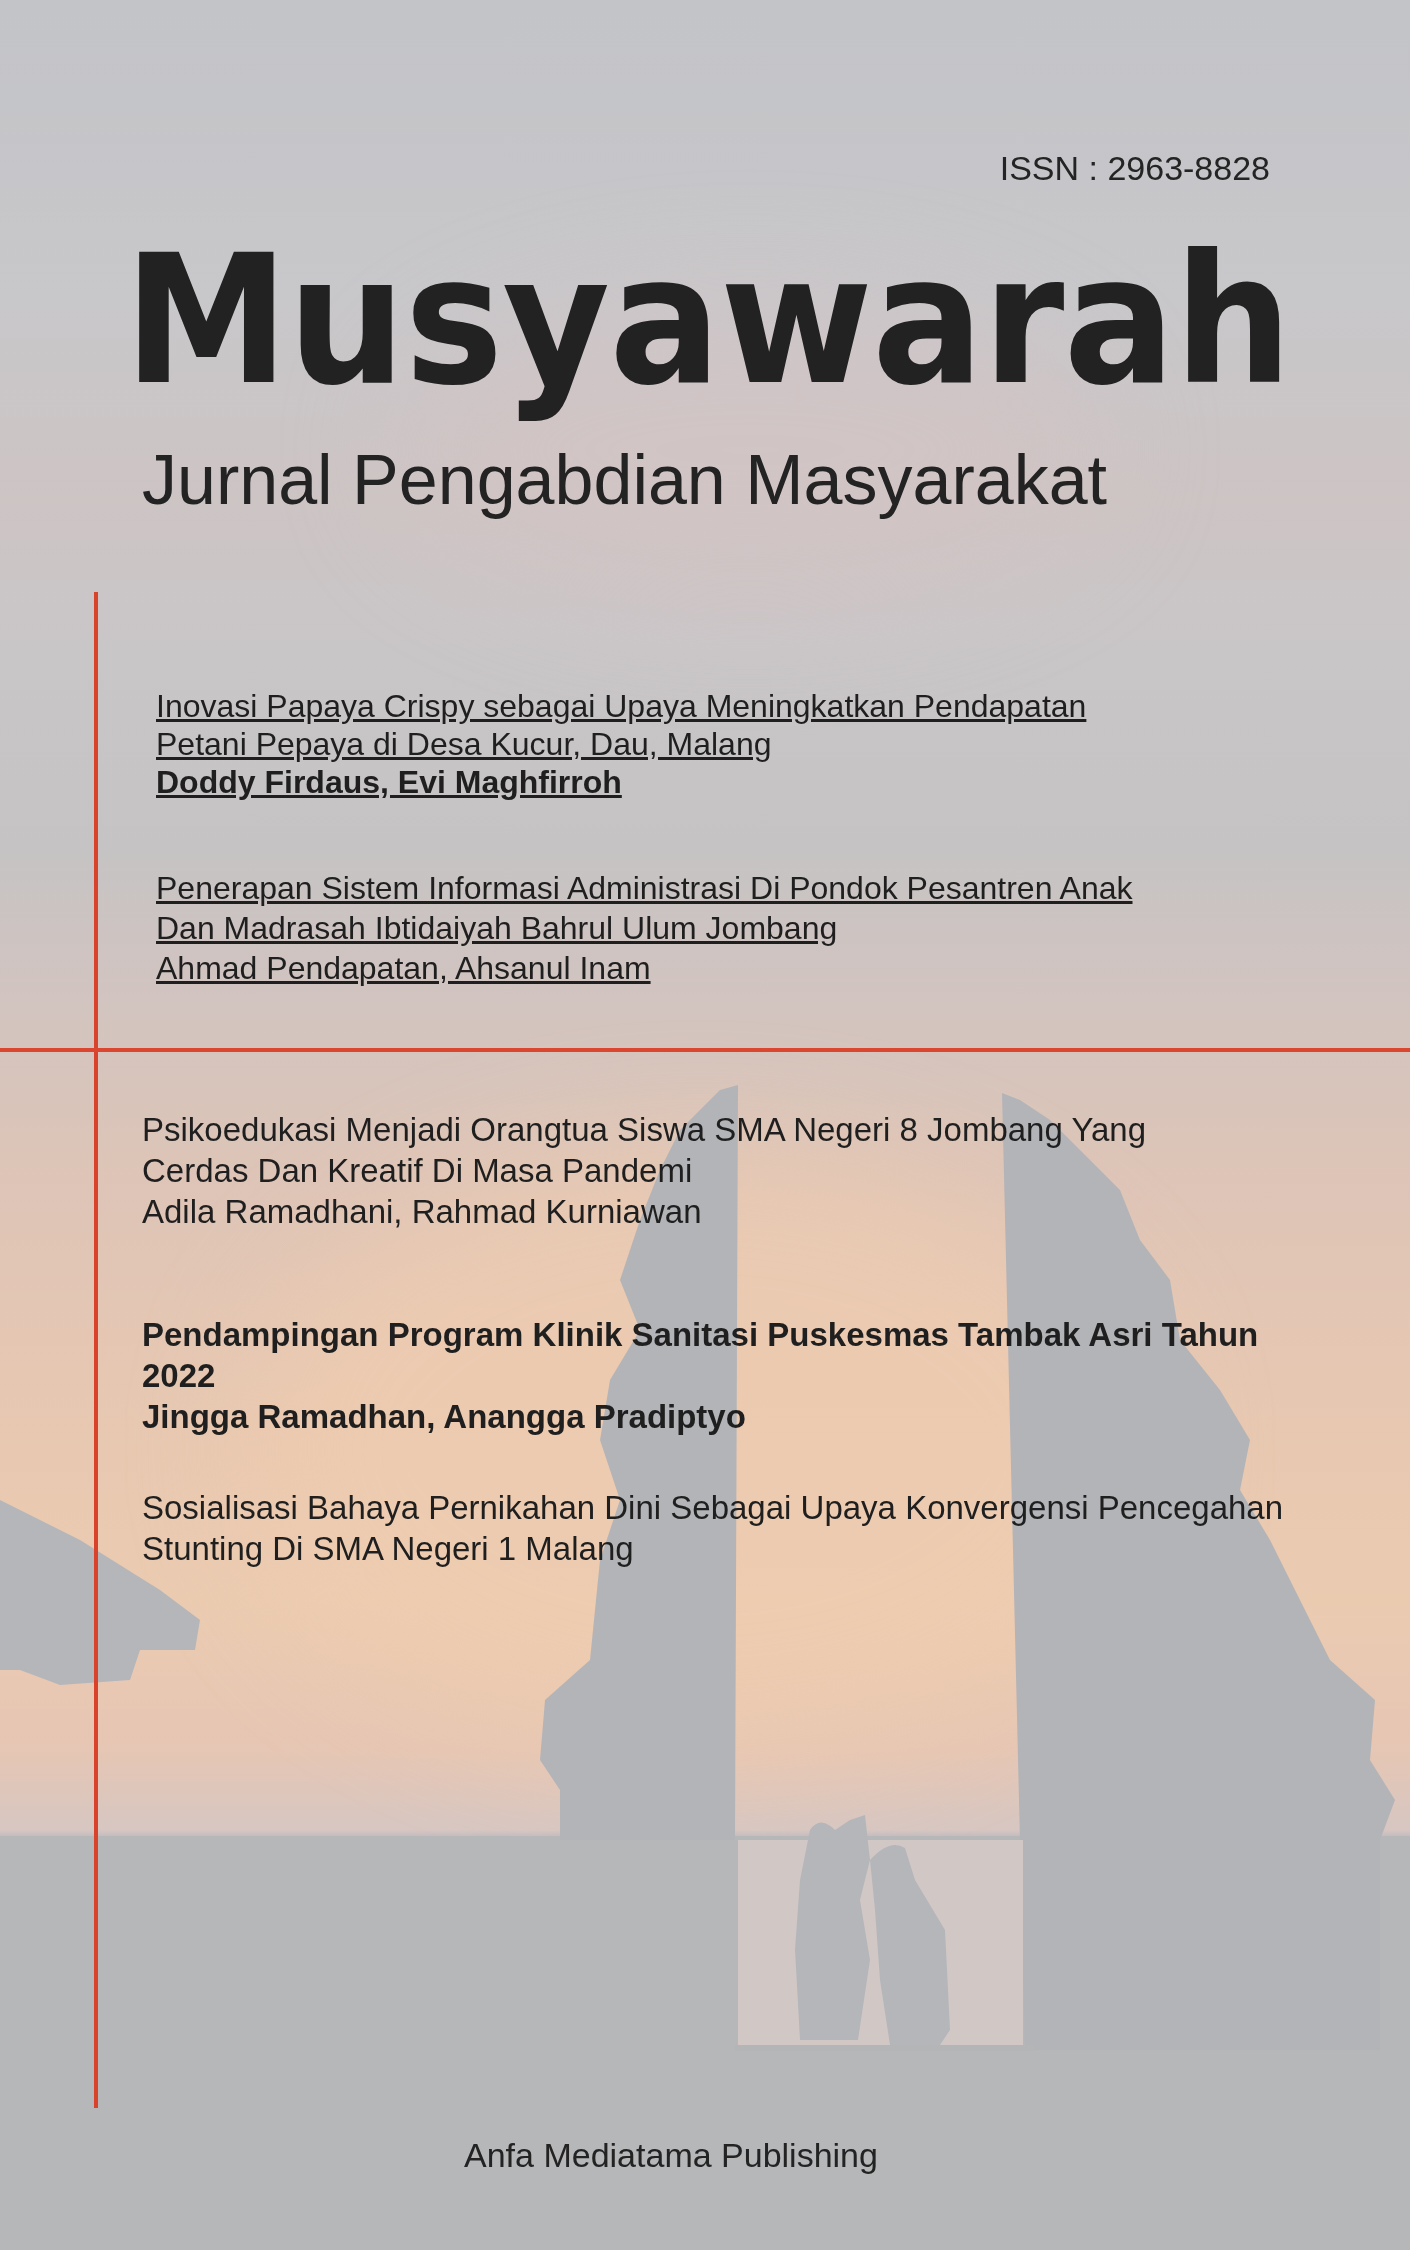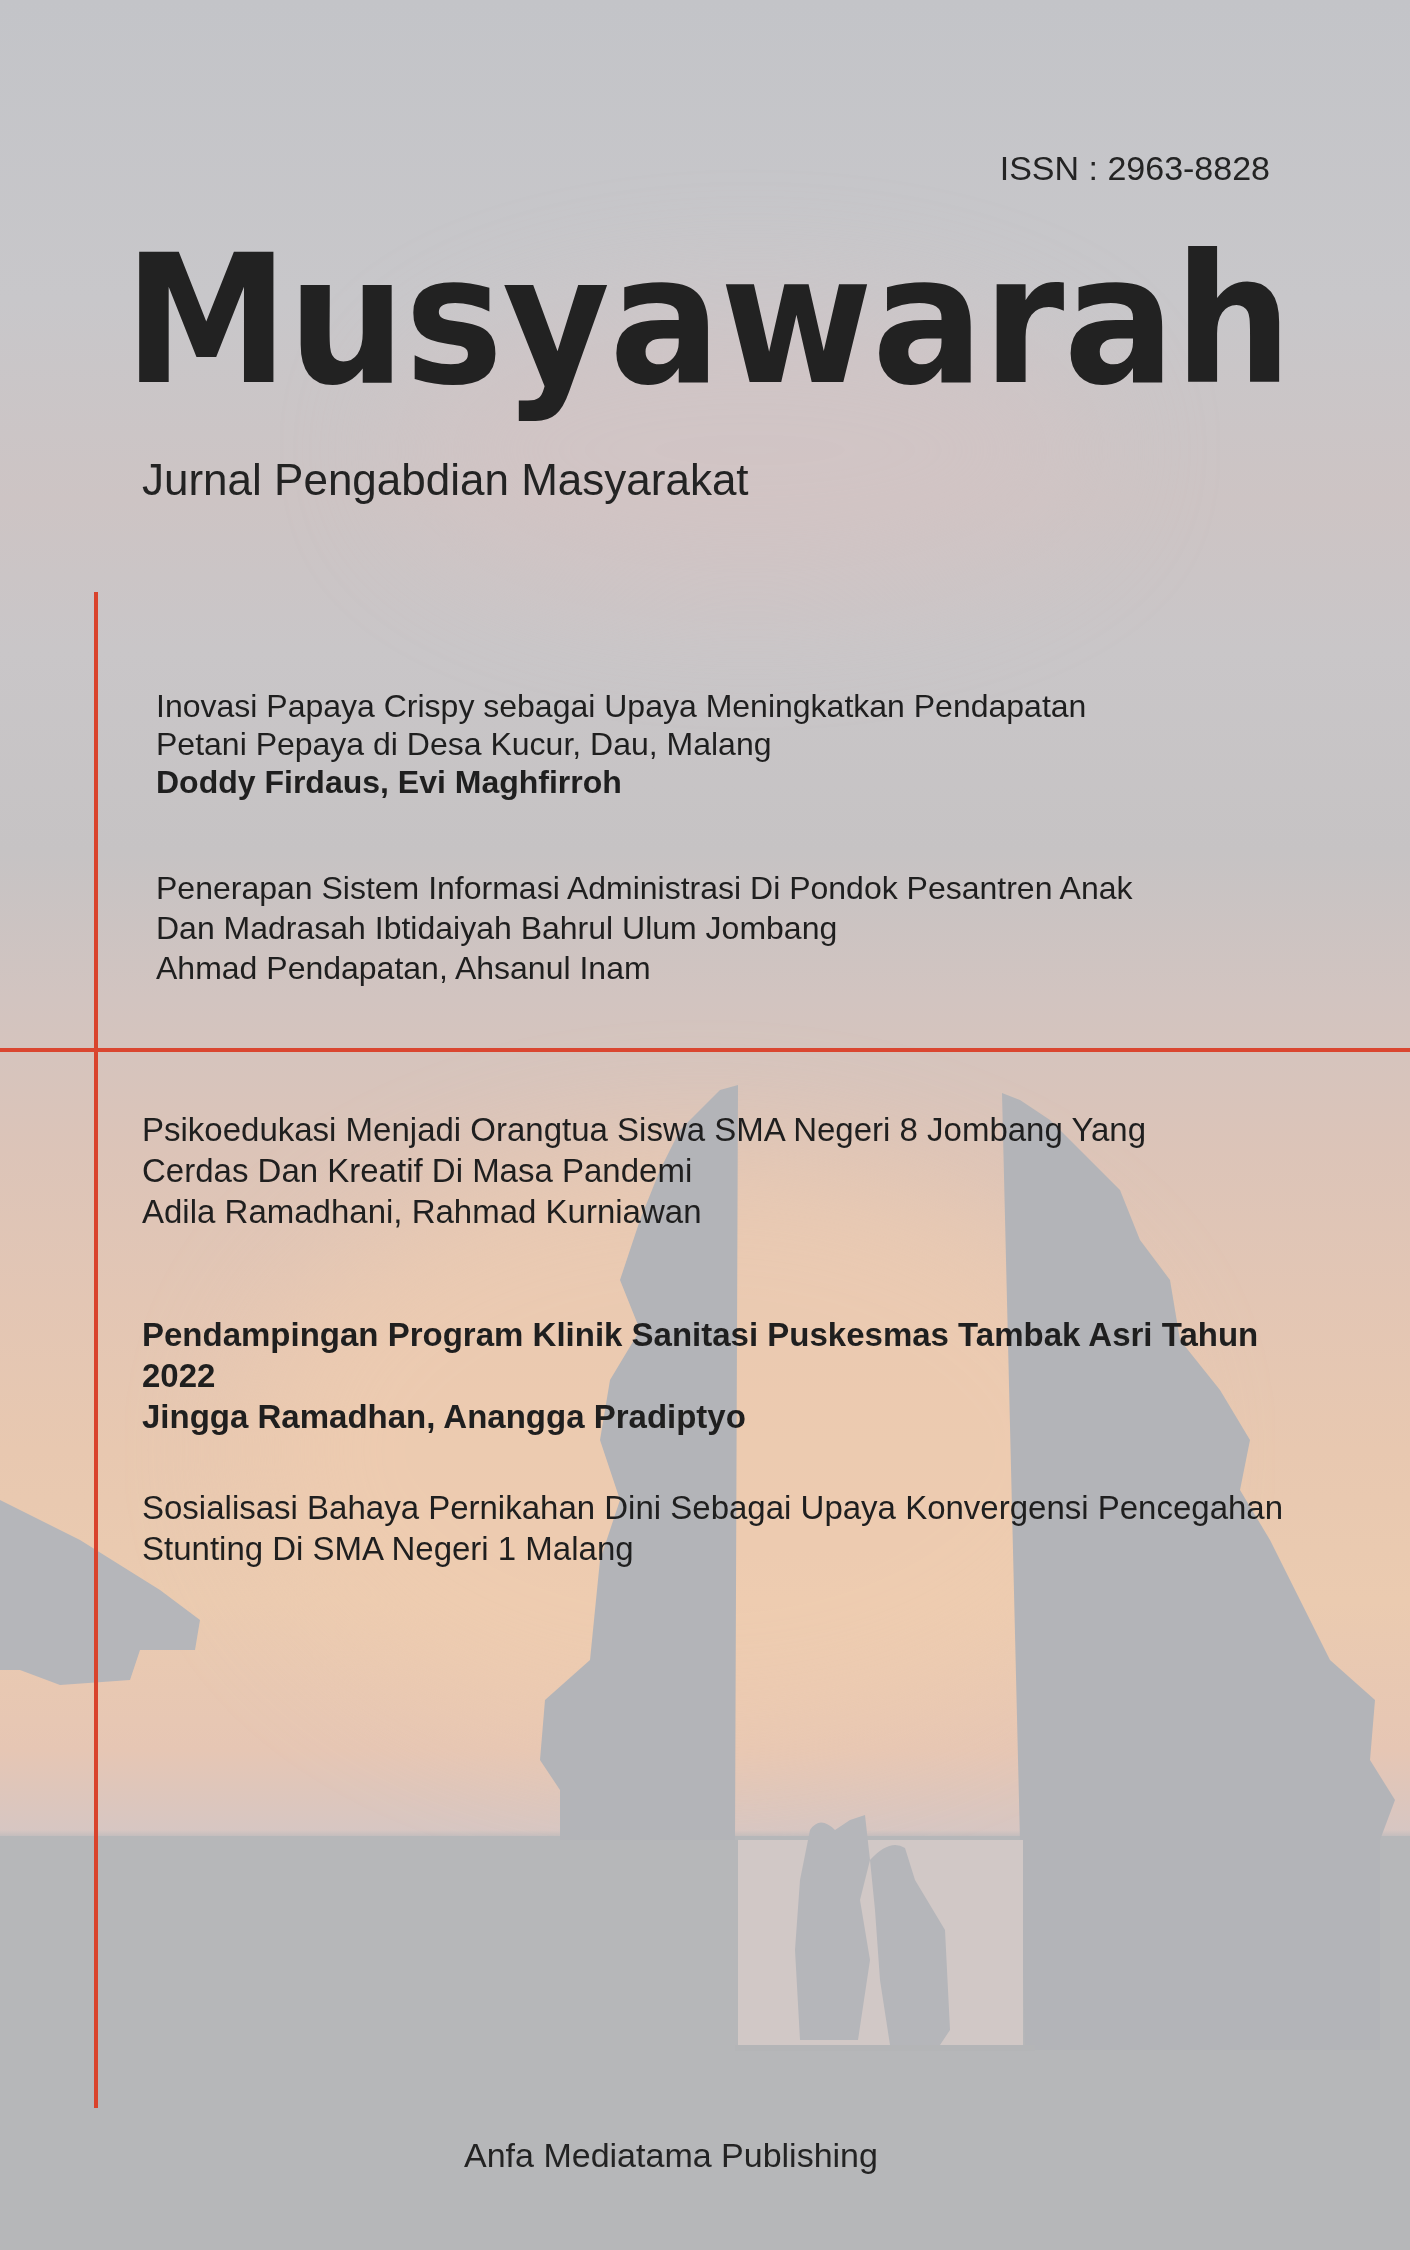--- a/index.html
+++ b/index.html
@@ -11,24 +11,24 @@
           #c6c3c4 850px, #d2c4c0 1000px, #dcc4b8 1150px, #e3c6b4 1300px,
           #e8c8b0 1450px, #ebcbb0 1600px, #e6c6b4 1750px, #d7c6c2 1830px,
           #b8b8ba 1840px, #b6b7b9 2250px); }
   .glow { position:absolute; border-radius:50%; filter:blur(60px); }
   svg.scene { position:absolute; left:0; top:0; }
   .abs { position:absolute; margin:0; white-space:nowrap; }
   .issn { top:151px; right:140px; font-size:34px; line-height:34px; color:#242424; }
   .title { top:232px; left:124px; font-family:"DejaVu Sans", sans-serif; font-weight:bold;
            font-size:178px; line-height:178px; color:#222222;
            transform:scaleX(0.93); transform-origin:0 0; letter-spacing:-1px; }
-  .subtitle { top:448px; left:142px; font-size:44px; line-height:64px; color:#232323; }
+  .subtitle { top:448px; left:142px; font-size:70px; line-height:64px; color:#232323; }
   .article { position:absolute; }
   .article .line { display:block; white-space:nowrap; }
-  .a-small { font-size:32px; line-height:40px; }
+  .a-small { font-size:32px; line-height:40px;text-decoration:underline; }
   .a-large { font-size:33px; line-height:41px; }
   .authors-bold { font-weight:bold; }
   .red-v { position:absolute; left:94px; top:592px; width:4px; height:1516px; background:#d9432c; }
   .red-h { position:absolute; left:0; top:1048px; width:1410px; height:4px; background:#da4630; }
   .publisher { top:2138px; left:0; width:1342px; text-align:center; font-size:34px; line-height:34px; color:#232323; }
 </style>
 </head>
 <body>
 
 <div class="bg"></div>

